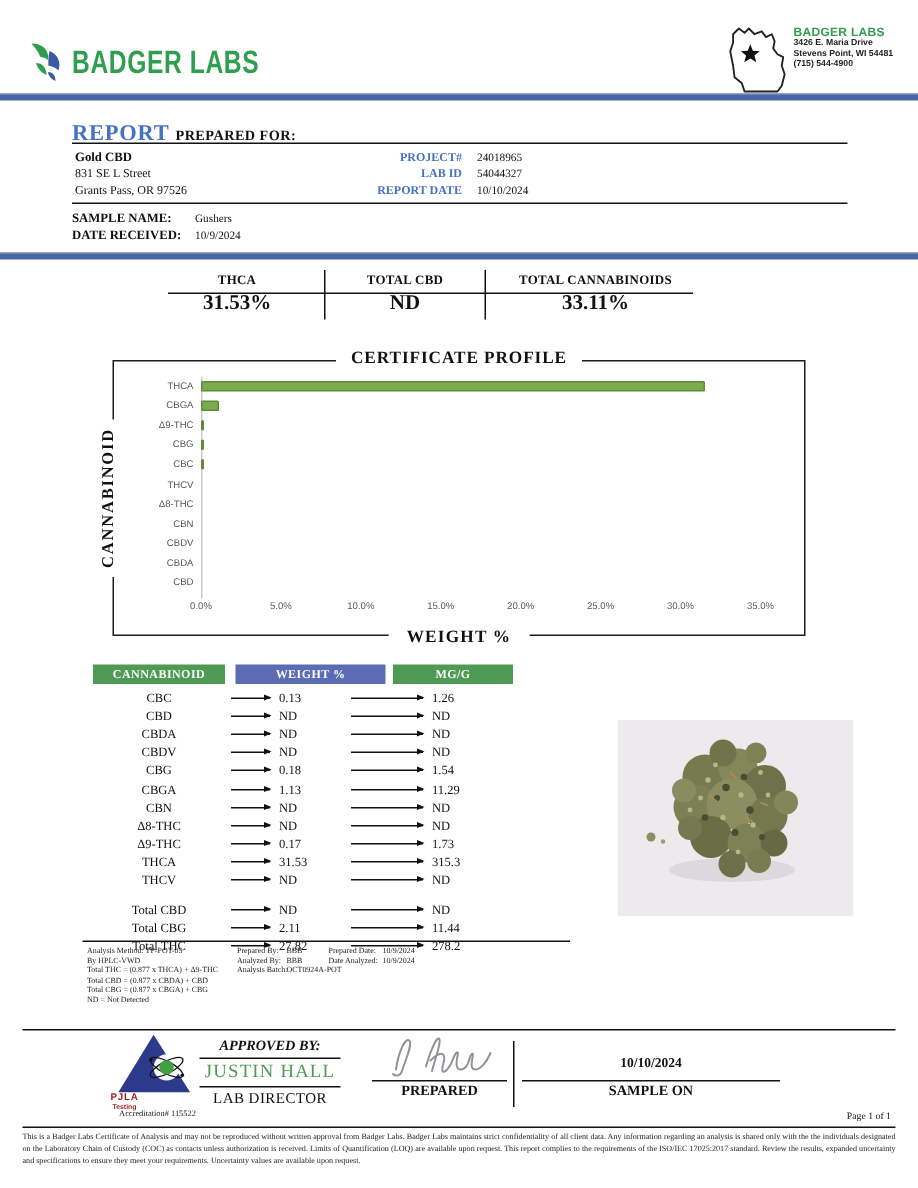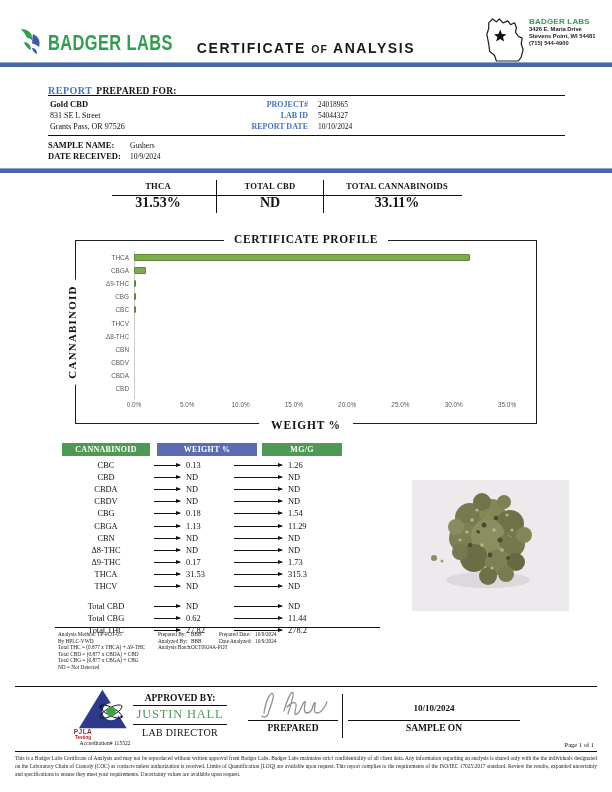--- a/index.html
+++ b/index.html
@@ -18,21 +18,21 @@
   .lab-card{position:absolute;left:483px;top:17px;display:flex;gap:4px;align-items:flex-start;}
   .lab-lines{width:84px;font-family:"Liberation Sans",sans-serif;}
   .lab-name{color:#2f9e4e;font-weight:700;font-size:8px;letter-spacing:.2px;}
   .lab-line{font-size:5.8px;font-weight:700;color:#222;line-height:1.25;}
 
   .navy-bar{position:absolute;left:0;width:612px;height:5px;background:#4a66a4;border-top:1px solid #93a4cb;}
   .bar1{top:62px;} .bar2{top:168px;}
 
   
   .rpf-title{position:absolute;left:48px;top:80px;white-space:nowrap;}
-  .rpf-report{color:#4472c4;font-weight:700;font-size:10px;letter-spacing:.5px;}
+  .rpf-report{color:#4472c4;font-weight:700;font-size:15px;letter-spacing:.5px;}
   .rpf-sub{color:#111;font-weight:700;font-size:9.5px;letter-spacing:.3px;}
   .rule{position:absolute;background:#111;height:1.1px;}
   .rule-rpf{left:48px;top:95px;width:517px;}
   .rule-sample{left:48px;top:135px;width:517px;}
   .client{position:absolute;left:50px;top:99px;font-size:8px;line-height:11px;}
   .client .cname{font-weight:700;font-size:8.5px;}
   .meta{position:absolute;left:220px;top:99px;width:200px;font-size:8px;line-height:11px;}
   .meta-row{display:flex;}
   .meta-label{width:88px;text-align:right;color:#4472c4;font-weight:700;}
   .meta-value{margin-left:10px;color:#111;font-size:7.5px;}
@@ -102,21 +102,21 @@
 
   
   .rule-appr{left:15px;top:686px;width:582px;}
   .pjla{position:absolute;left:57px;top:689px;width:96px;text-align:left;}
   .pjla-text{position:absolute;left:57px;top:728px;width:52px;text-align:center;
              font-family:"Liberation Sans",sans-serif;color:#9c1c1c;font-weight:700;}
   .pjla-name{font-size:6.5px;letter-spacing:.5px;}
   .pjla-sub{font-size:4.6px;}
   .pjla-accr{position:absolute;left:50px;top:740px;width:110px;text-align:center;font-size:5.6px;color:#111;}
   .approved{position:absolute;left:133px;top:693px;width:94px;text-align:center;}
-  .approved-label{font-weight:700;font-size:9.5px;border-bottom:1.2px solid #111;padding-bottom:2px;}
+  .approved-label{font-weight:700;font-size:9.5px;border-bottom:1.2px solid #111;padding-bottom:2px;font-style:italic;}
   .approver{font-size:12.5px;color:#4e9a54;letter-spacing:.8px;border-bottom:1.2px solid #111;
             padding:1px 0 2px;}
   .approver-title{font-size:10px;padding-top:2px;letter-spacing:.3px;}
   .sig-img{position:absolute;left:252px;top:687px;}
   .sig-line{left:248px;top:720px;width:90px;height:1.2px;}
   .sig-label{position:absolute;left:248px;top:723px;width:90px;text-align:center;font-weight:700;font-size:9.5px;}
   .vdiv{position:absolute;left:342px;top:694px;width:1.2px;height:44px;background:#111;}
   .date-line{left:348px;top:720px;width:172px;height:1.2px;}
   .signed-date{position:absolute;left:348px;top:703px;width:172px;text-align:center;font-weight:700;font-size:9px;}
   .signed-label{position:absolute;left:348px;top:723px;width:172px;text-align:center;font-weight:700;font-size:9.5px;}
@@ -135,25 +135,20 @@
   <div class="brand" data-name="brand-logo">
     <svg data-name="badger-labs-logo-icon" width="26" height="28" viewBox="0 0 26 28">
       <path d="M3,1 C10,1 15,5 14,12 C12.5,10.8 10.5,10 8.8,9.8 C7.8,6.5 5,3.5 3,1 Z" fill="#2f9e4e"></path>
       <path d="M15,6 C20,8 23,13 21,19 C19,17 16.5,16 14.3,15.8 C14.1,12.6 14.3,9 15,6 Z" fill="#3b5ba5"></path>
       <path d="M6,14 C10,14 13,17 13,22 C10.3,20.8 7.3,18.6 6,14 Z" fill="#2f9e4e"></path>
       <path d="M14,20 C17,20 19,22 19,26 C16.3,25 14.4,22.8 14,20 Z" fill="#3b5ba5"></path>
     </svg>
     <span class="brand-text" data-name="brand-name">BADGER LABS</span>
   </div>
 
-  <div class="doc-title" data-name="page-title">
-    <span data-name="title-part-1">CERTIFICATE</span>
-    <span class="of" data-name="title-of" style="text-transform:uppercase;">of</span>
-    <span data-name="title-part-2">ANALYSIS</span>
-  </div>
 
   <div class="lab-card" data-name="lab-contact-card">
     <svg data-name="wisconsin-map-icon" width="42" height="46" viewBox="0 0 44 48">
       <path d="M6,6 L10,2 L14,5 L17,2 L21,6 L26,4 L29,8 L33,6 L35,11 L34,16 L37,20 L41,22 L40,28 L42,34 L40,42 L37,46 L14,46 L12,40 L7,36 L6,28 L4,18 L6,12 Z" fill="#ffffff" stroke="#222" stroke-width="1.3" stroke-linejoin="round"></path>
       <polygon data-name="star-icon" points="18,13 19.8,17.6 24.6,17.9 20.9,20.9 22.2,25.5 18,22.9 13.8,25.5 15.1,20.9 11.4,17.9 16.2,17.6" fill="#111"></polygon>
     </svg>
     <div class="lab-lines">
       <div class="lab-name" data-name="lab-name">BADGER LABS</div>
       <div class="lab-line" data-name="lab-address-1">3426 E. Maria Drive</div>
       <div class="lab-line" data-name="lab-address-2">Stevens Point, WI 54481</div>
@@ -361,21 +356,21 @@
         <div data-name="table-row" class="trow">
           <span data-name="cannabinoid-name" class="tname">Total CBD</span>
           <span data-name="arrow-right-icon" class="arrow a1"></span>
           <span data-name="weight-percent-value" class="tval">ND</span>
           <span data-name="arrow-right-icon" class="arrow a2"></span>
           <span data-name="mg-per-g-value" class="tval">ND</span>
         </div>
         <div data-name="table-row" class="trow">
           <span data-name="cannabinoid-name" class="tname">Total CBG</span>
           <span data-name="arrow-right-icon" class="arrow a1"></span>
-          <span data-name="weight-percent-value" class="tval">0.62</span>
+          <span data-name="weight-percent-value" class="tval">2.11</span>
           <span data-name="arrow-right-icon" class="arrow a2"></span>
           <span data-name="mg-per-g-value" class="tval">11.44</span>
         </div>
         <div data-name="table-row" class="trow">
           <span data-name="cannabinoid-name" class="tname">Total THC</span>
           <span data-name="arrow-right-icon" class="arrow a1"></span>
           <span data-name="weight-percent-value" class="tval">27.82</span>
           <span data-name="arrow-right-icon" class="arrow a2"></span>
           <span data-name="mg-per-g-value" class="tval">278.2</span>
         </div>

